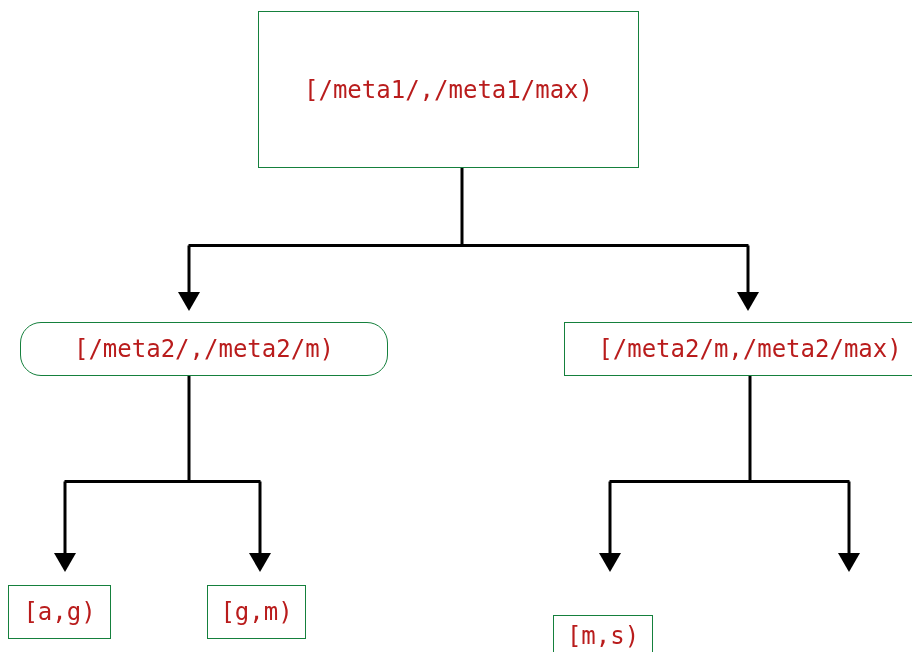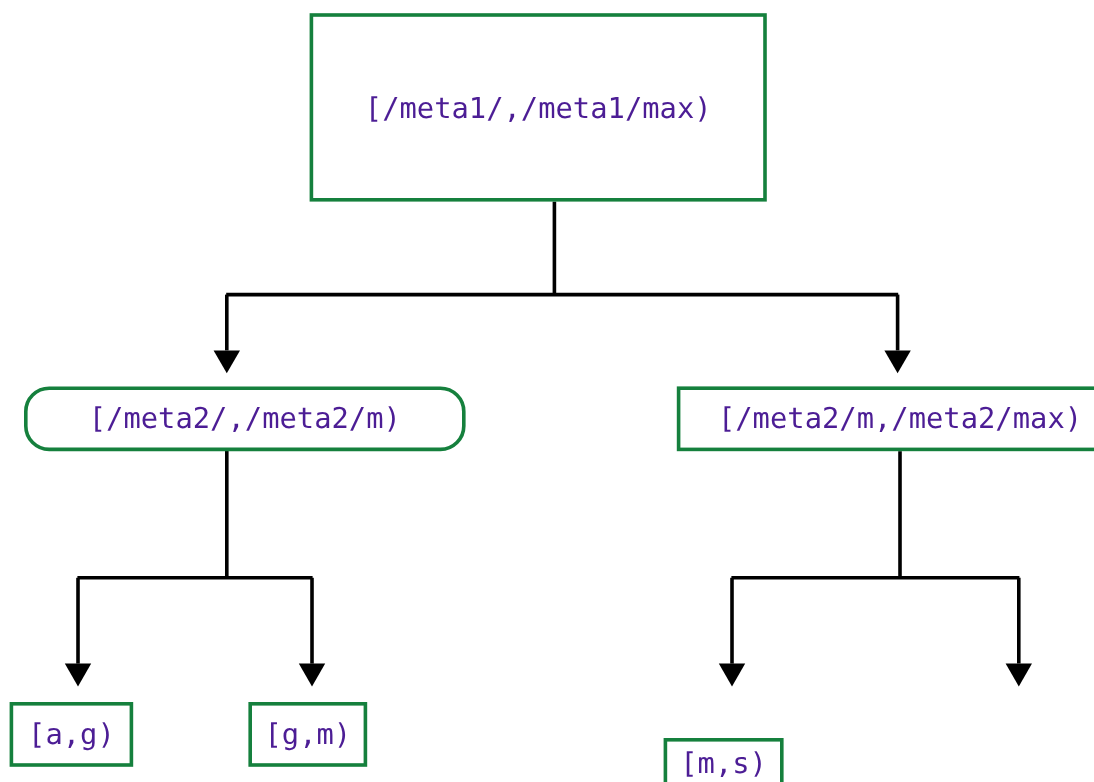--- a/index.html
+++ b/index.html
@@ -13,25 +13,25 @@
     width: 912px;
     height: 652px;
     background: #ffffff;
     overflow: hidden;
     font-family: "DejaVu Sans Mono", "Liberation Mono", monospace;
   }
   .node {
     position: absolute;
     box-sizing: border-box;
     background: #ffffff;
-    border: 3px solid #15803d;
+    border: 1px solid #15803d;
     display: flex;
     align-items: center;
     justify-content: center;
-    color: #4c1d95;
+    color: #b91c1c;
     white-space: pre;
     line-height: 1;
   }
   .node-root {
     font-size: 24px;
   }
   .node-mid {
     font-size: 24px;
   }
   .node-leaf {

